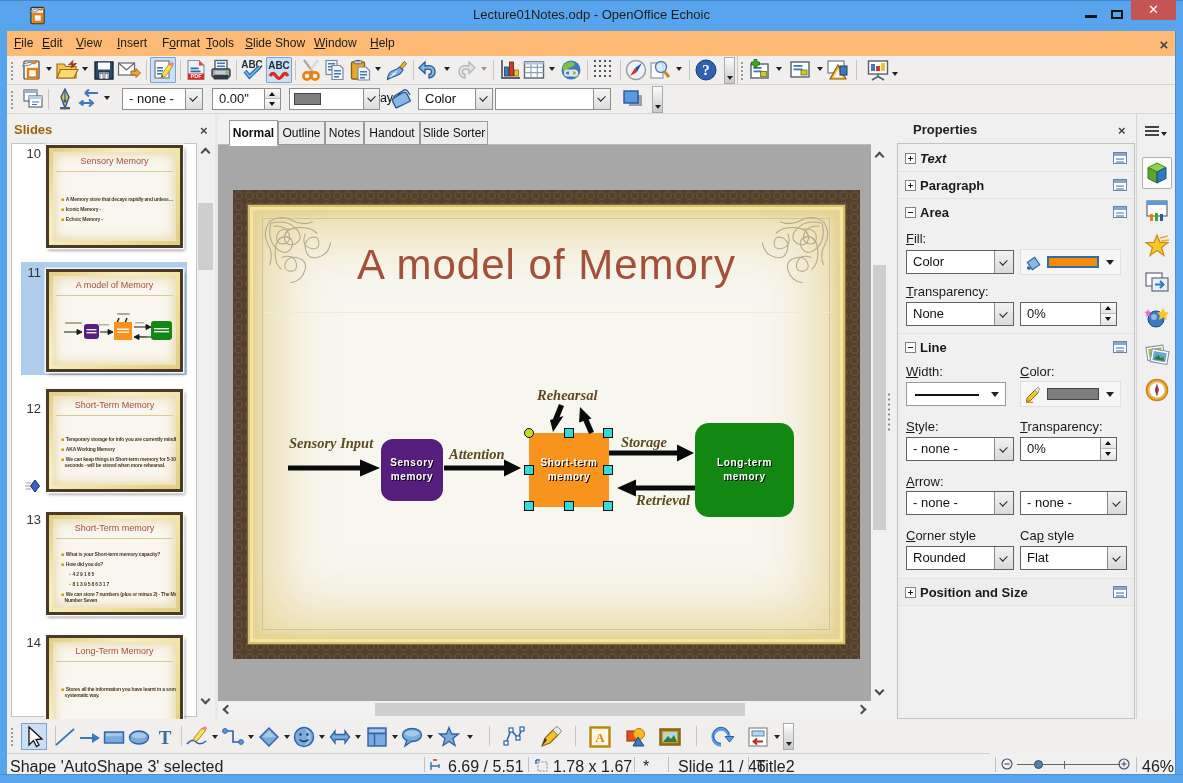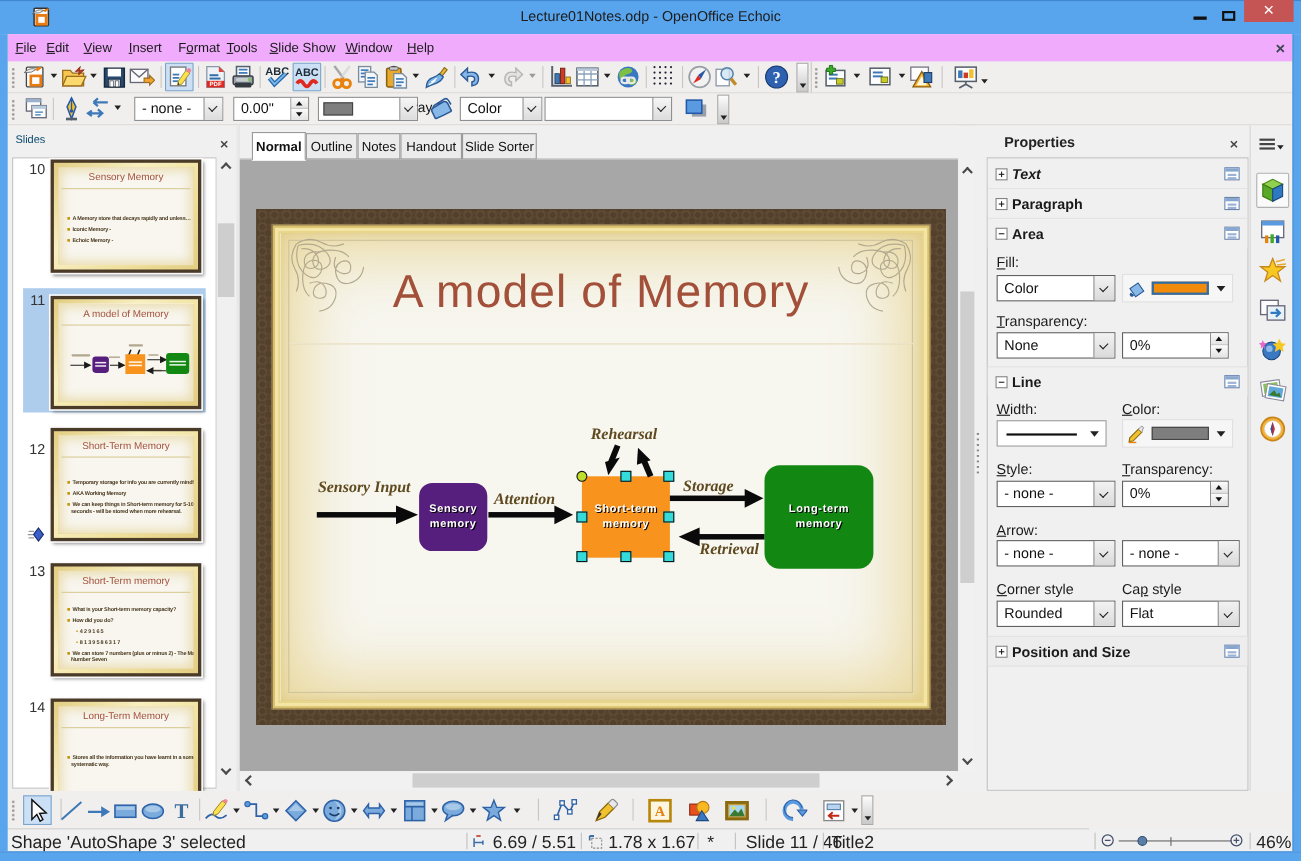--- a/index.html
+++ b/index.html
@@ -7,42 +7,42 @@
 body { font-family:"Liberation Sans", sans-serif; position:relative; background:#f0f0f0; }
 .abs { position:absolute; }
 #titlebar { left:0; top:0; width:1183px; height:31px; background:#58a5ee; border-top:1px solid #4187cd; }
 #titletext { left:0; top:7px; width:1183px; text-align:center; font-size:13px; color:#1c1c1c; }
 #borderL { left:0; top:31px; width:7px; height:743px; background:#58a5ee; }
 #borderR { left:1175px; top:31px; width:8px; height:743px; background:#58a5ee; border-left:1px solid #4a90d5; }
 #borderB { left:0; top:774px; width:1183px; height:9px; background:#58a5ee; border-top:1px solid #4a90d5; }
 #minbtn { left:1085px; top:15px; width:12px; height:3px; background:#111; }
 #maxbtn { left:1111px; top:10px; width:12px; height:9px; border:2px solid #111; }
 #closebtn { left:1131px; top:0px; width:45px; height:20px; background:#c55454; color:#fff; text-align:center; font-size:13px; line-height:20px; }
-#menubar { left:7px; top:31px; width:1168px; height:25px; background:#f0abfc; font-size:12px; color:#1a1a1a; }
+#menubar { left:7px; top:31px; width:1168px; height:25px; background:#fdba74; font-size:12px; color:#1a1a1a; }
 #menubar span.m { position:absolute; top:5px; }
 #menuclose { left:1156px; top:37px; width:16px; height:16px; color:#3c4650; font-size:15px; line-height:15px; text-align:center; font-weight:bold;}
 #toolbar1 { left:0px; top:56px; width:1183px; height:29px; background:#f0efed; border-bottom:1px solid #d9d6d2; }
 #toolbar2 { left:0px; top:85px; width:1183px; height:29px; background:#f0efed; border-bottom:1px solid #d9d6d2; }
 .tsep { position:absolute; top:4px; width:1px; height:20px; background:#c9c6c2; }
 .ticon { position:absolute; top:2px; width:24px; height:24px; }
 .ticon svg { width:100%; height:100%; display:block; }
 .hl { background:#cbe0f5; border:1px solid #7aa4cc; border-radius:1px; }
 .dd { position:absolute; top:11px; width:0; height:0; border-left:3.5px solid transparent; border-right:3.5px solid transparent; border-top:4.5px solid #222; }
 .combo { position:absolute; top:3px; height:22px; background:#fff; border:1px solid #8f8f8f; font-size:13px; color:#111; }
 .combo .txt { position:absolute; left:6px; top:2px; white-space:nowrap; }
 .vbtn { position:absolute; right:0; top:0; width:17px; height:100%; background:linear-gradient(#f6f6f6,#dcdcdc); border-left:1px solid #8f8f8f; }
 .vbtn:after { content:""; position:absolute; left:4px; top:6px; width:6px; height:4px; border-left:1.7px solid #222; border-bottom:1.7px solid #222; transform:rotate(-45deg); }
 .spinbtns { position:absolute; right:0; top:0; width:16px; height:100%; border-left:1px solid #8f8f8f; }
 .spinbtns .up,.spinbtns .dn { position:absolute; left:0; width:100%; height:50%; background:linear-gradient(#fbfbfb,#e3e3e3); }
 .spinbtns .up { top:0; border-bottom:1px solid #bbb; }
 .spinbtns .dn { bottom:0; }
 .spinbtns .up:after { content:""; position:absolute; left:4px; top:3px; border-left:3.5px solid transparent; border-right:3.5px solid transparent; border-bottom:4.5px solid #111; }
 .spinbtns .dn:after { content:""; position:absolute; left:4px; top:3px; border-left:3.5px solid transparent; border-right:3.5px solid transparent; border-top:4.5px solid #111; }
 #slidespanel { left:7px; top:114px; width:211px; height:605px; background:#f0f0f0; border-right:1px solid #d0d0d0; }
-#slideshdr { left:14px; top:122px; font-size:10px; font-weight:normal; color:#0c4a6e; }
+#slideshdr { left:14px; top:122px; font-size:13px; font-weight:bold; color:#a16207; }
 #slidesclose { left:200px; top:123px; font-size:13px; color:#444; font-weight:bold; }
 #slidelist { left:11px; top:143px; width:186px; height:574px; background:#fff; border:1px solid #c3c3c3; overflow:hidden; }
 #slidescroll { left:197px; top:143px; width:17px; height:574px; background:#f0f0f0; }
 .thumb { position:absolute; left:34px; width:137px; height:103px; background:#4a3a28; box-shadow:0 0 0 1.5px #fafafa, 2px 2.5px 3px rgba(60,60,60,.55); }
 .thumb .gold { position:absolute; left:3px; top:3px; right:3px; bottom:3px; background:linear-gradient(135deg,#e2cd82,#f8efc0 35%,#efdf9a 70%,#e2cd82); }
 .thumb .paper { position:absolute; left:7px; top:7px; right:7px; bottom:7px; background:#f8f6ef; overflow:hidden; box-shadow:inset 0 0 10px 3px rgba(222,196,110,.5); }
 .thumb .ttl { position:absolute; left:0; top:4px; width:100%; text-align:center; font-size:9px; color:#a34f3b; }
 .thumb .tsepline { position:absolute; left:3px; right:3px; top:19px; height:1px; background:#d9cb96; }
 .thumb ul { position:absolute; left:8px; top:26px; list-style:none; }
 .thumb li { font-size:5px; font-weight:bold; color:#4a3a20; margin-bottom:4px; white-space:nowrap; letter-spacing:-.2px; }

